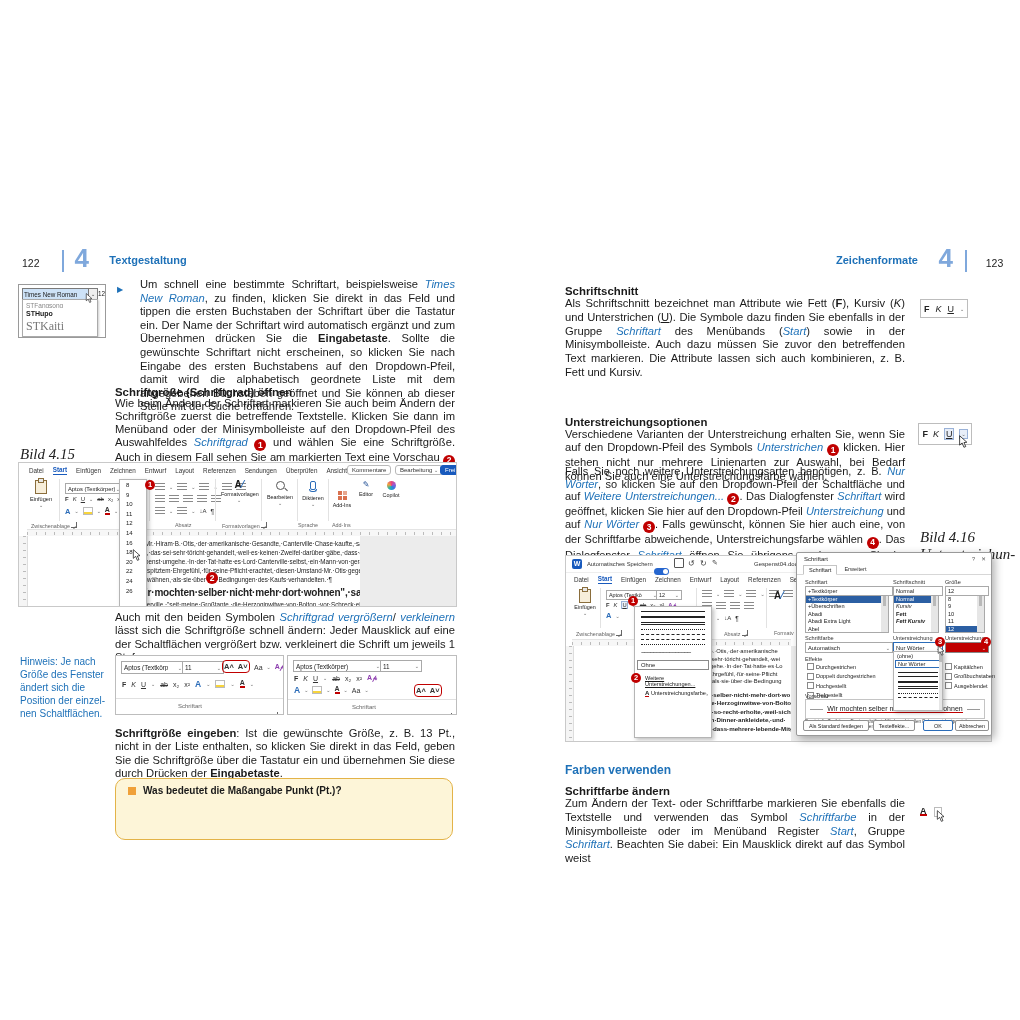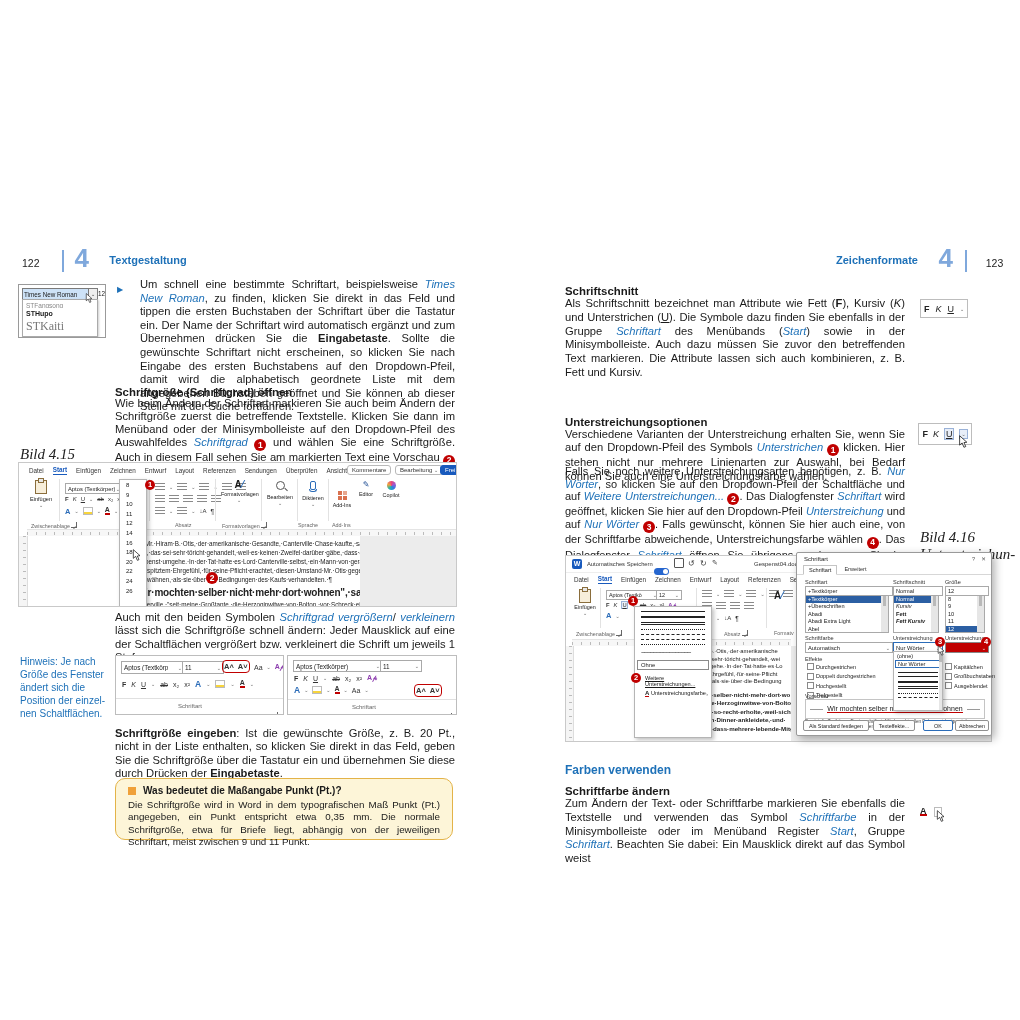--- a/index.html
+++ b/index.html
@@ -354,28 +354,27 @@
     </div>
     <div class="mini-iconrow abs redbox" style="left:128px;top:30px;font-size:7.5px;font-weight:700;">
         <span>A˄</span>
         <span>A˅</span>
       </div>
     <div style="position:absolute;left:0;right:0;top:43px;border-top:1px solid #e0e0e0;"></div>
     <div class="grplbl" style="left:64px;top:48px;font-size:6px;"><span>Schriftart</span></div>
     <span class="launch abs" style="left:158px;top:49px;"></span>
   </div>
 
-  <p class="jp" style="left:115px;top:690px;width:340px;margin:0;line-height:13.4px;"><span class="bd">Schriftgröße eingeben</span><span>: Ist die gewünschte Größe, z. B. 20 Pt., nicht in der Liste enthalten, so klicken Sie direkt in das Feld, geben Sie die Schriftgröße über die Tastatur ein und übernehmen Sie diese durch Drücken der </span><span class="bd">Eingabetaste</span><span>.</span></p>
+  <p class="jp" style="left:115px;top:690px;width:340px;margin:0;line-height:13.4px;"><span class="bd">Schriftgröße eingeben</span><span>: Ist die gewünschte Größe, z. B. 13 Pt., nicht in der Liste enthalten, so klicken Sie direkt in das Feld, geben Sie die Schriftgröße über die Tastatur ein und übernehmen Sie diese durch Drücken der </span><span class="bd">Eingabetaste</span><span>.</span></p>
 
   <div class="abs" style="left:115px;top:741px;width:338px;height:62px;background:#fdf5d8;border:1.4px solid #e3b348;border-radius:10px;padding:6px 12px;box-sizing:border-box;">
     <div style="display:flex;align-items:center;gap:7px;">
       <span style="width:8px;height:8px;background:#f0a13a;display:inline-block;"></span>
       <span style="font-weight:700;font-size:10px;">Was bedeutet die Maßangabe Punkt (Pt.)?</span>
     </div>
-    <div style="font-size:9.8px;line-height:12.4px;text-align:justify;margin-top:3px;">Die Schriftgröße wird in Word in dem typografischen Maß Punkt (Pt.) angegeben, ein Punkt entspricht etwa 0,35 mm. Die normale Schriftgröße, etwa für Briefe liegt, abhängig von der jeweiligen Schriftart, meist zwischen 9 und 11 Punkt.</div>
   </div>
 
   <div class="abs nw" style="left:836px;top:206px;">
     <span class="chaptitle" style="vertical-align:3px;">Zeichenformate</span>
     <span class="chapnum" style="margin-left:16px;">4</span>
     <span class="chapbar" style="margin:0 14px 0 8px;"></span>
     <span class="pagenum">123</span>
   </div>
 
   <div class="h3" style="left:565px;top:248px;">Schriftschnitt</div>

